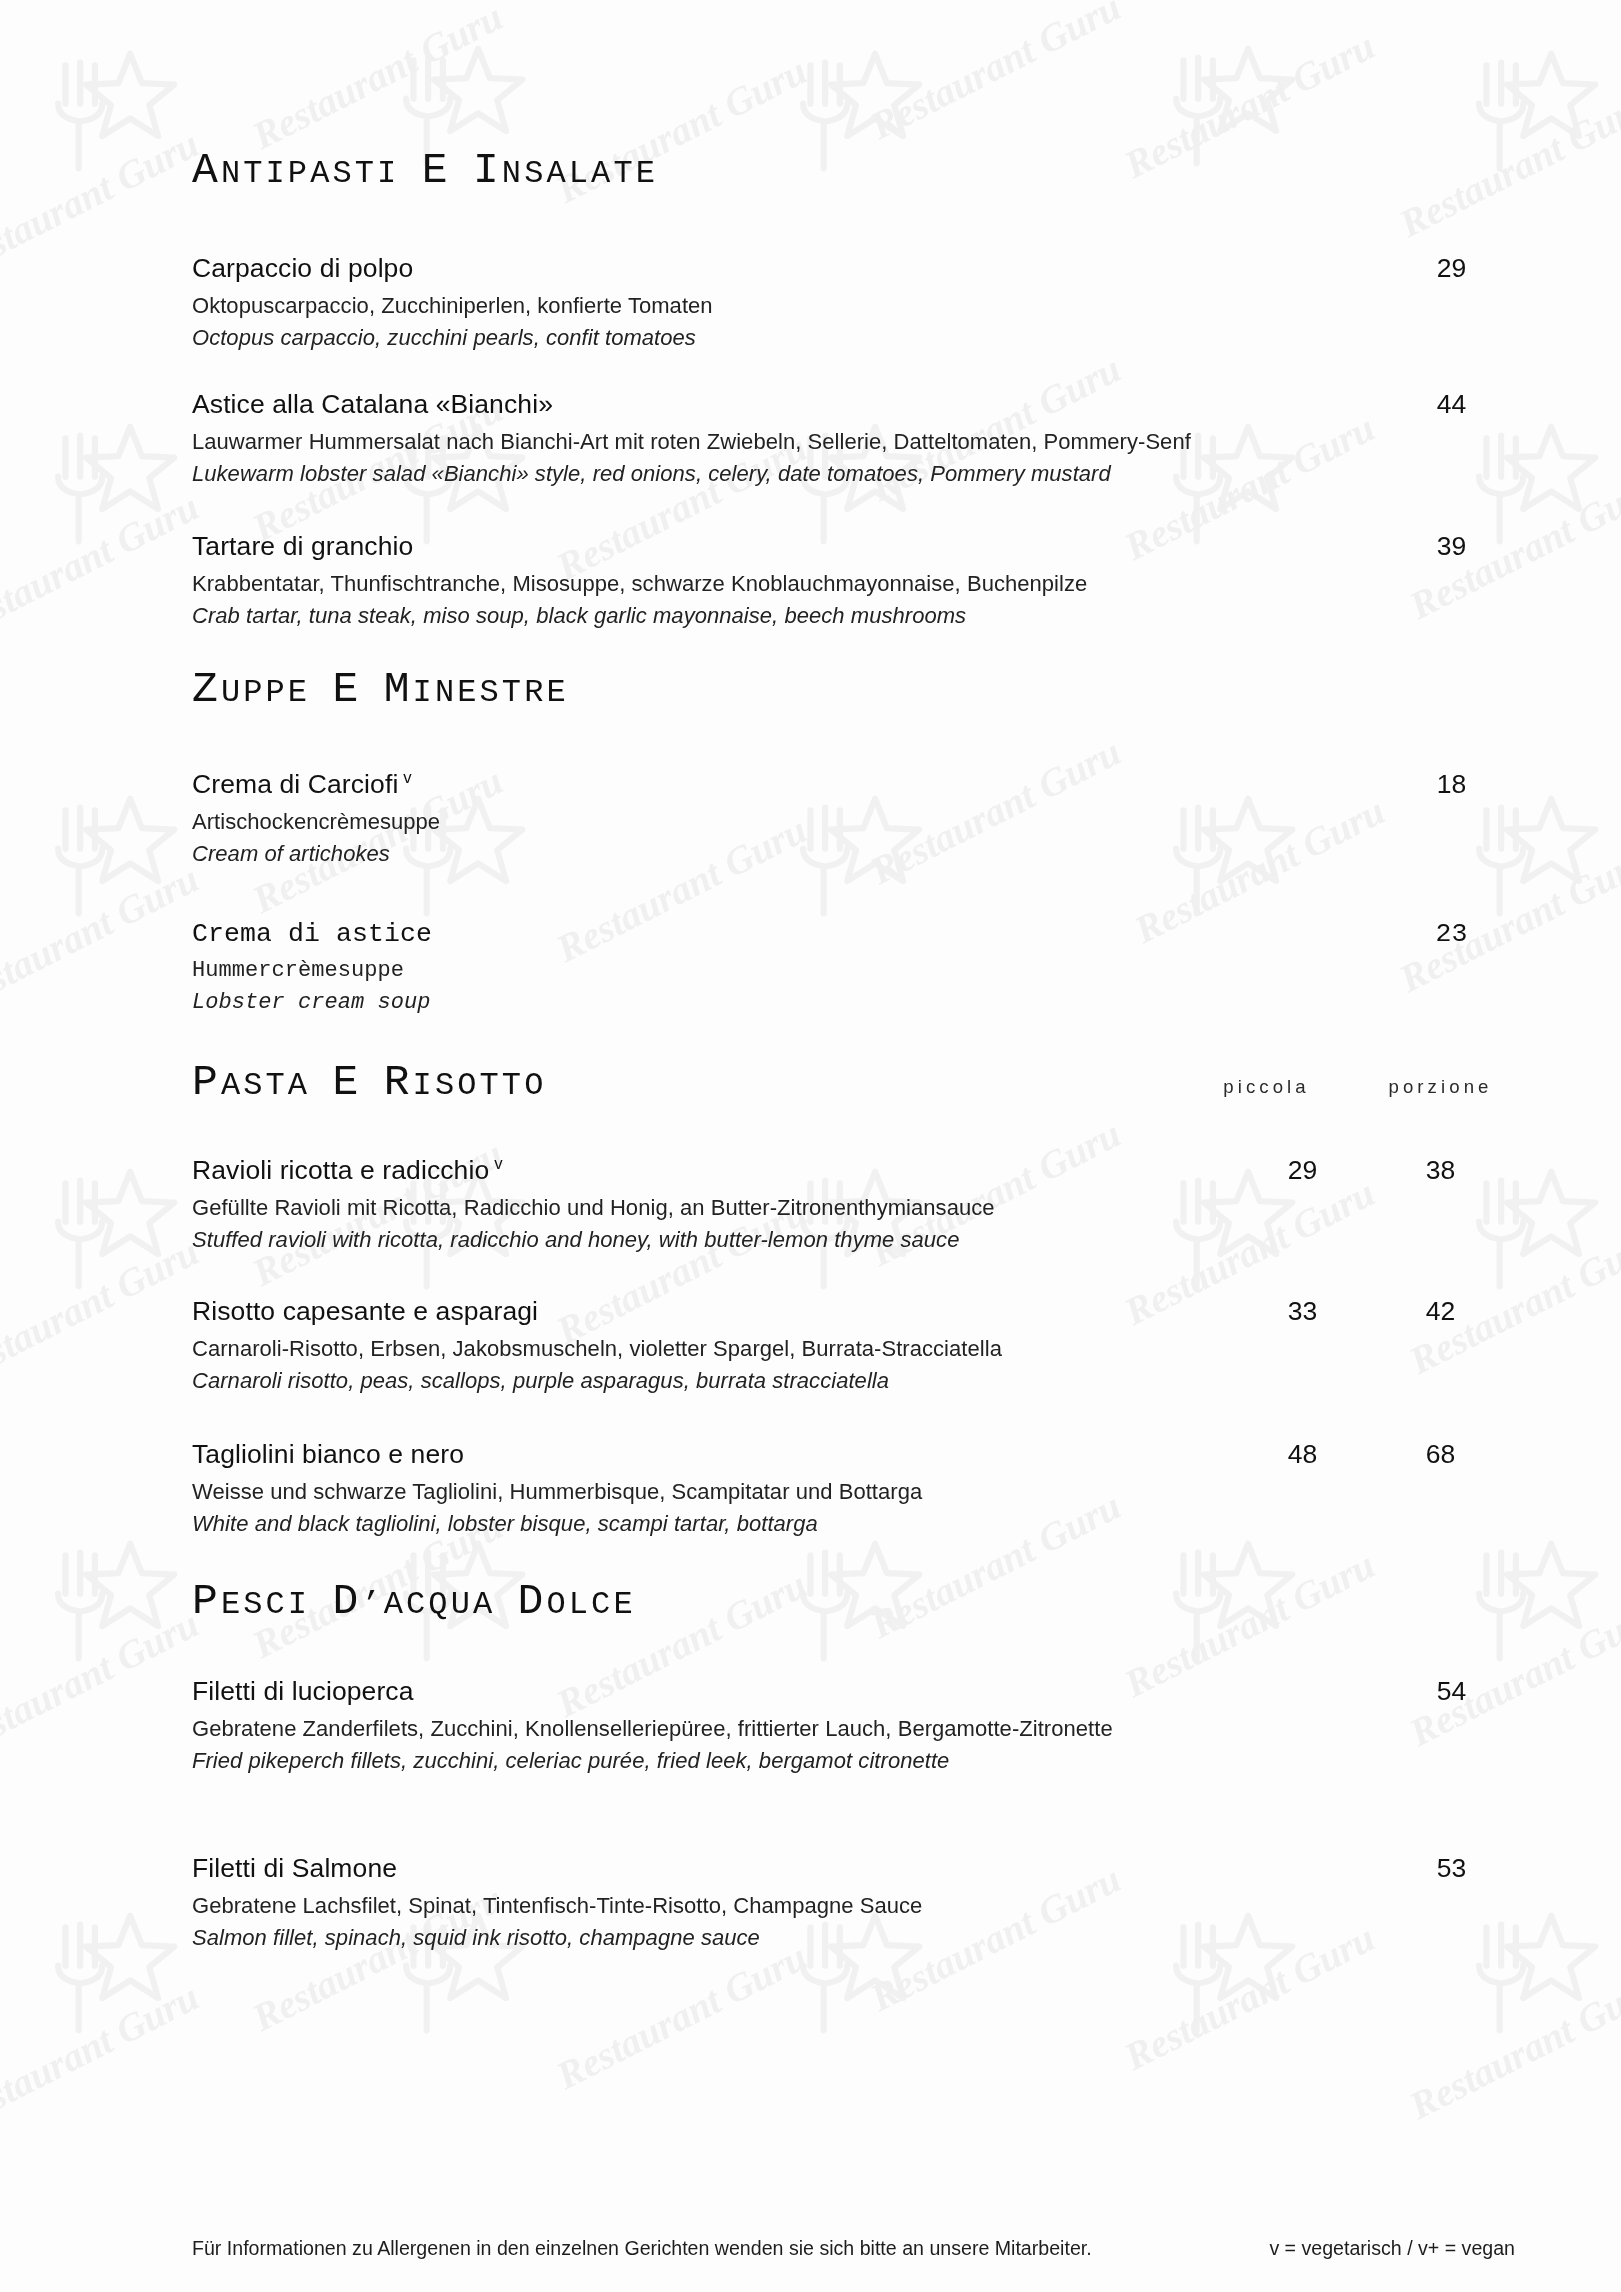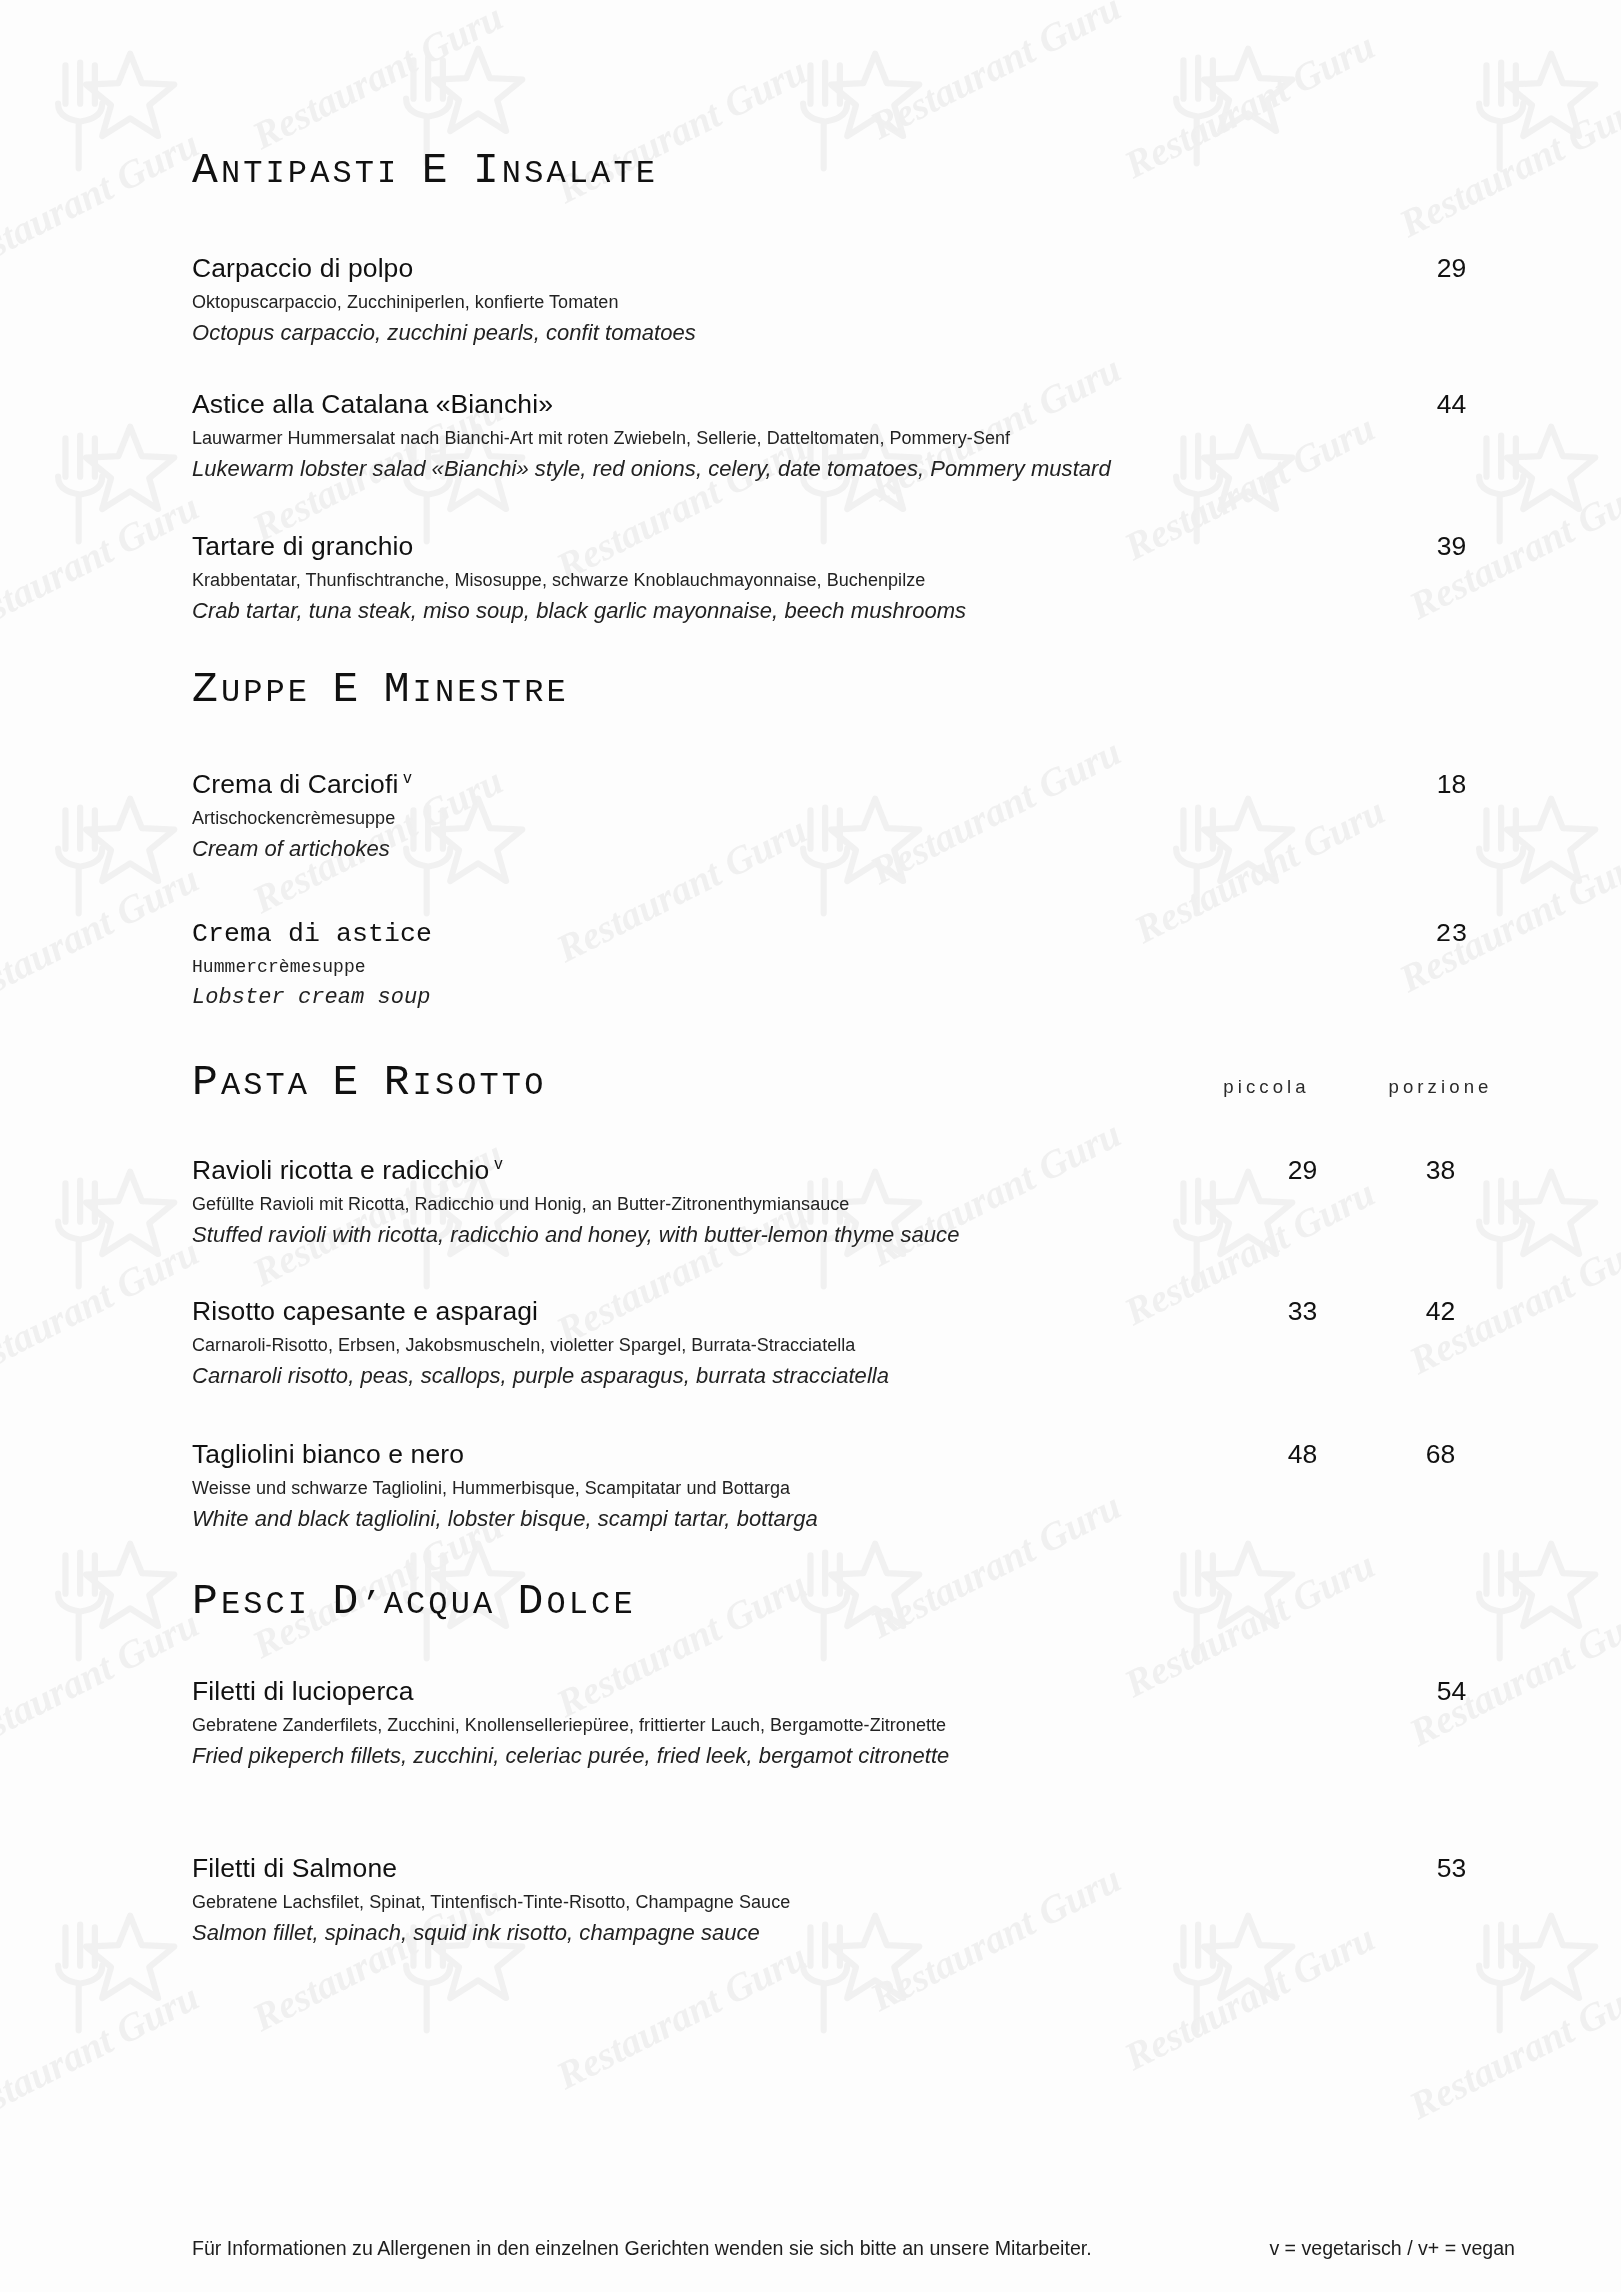--- a/index.html
+++ b/index.html
@@ -115,21 +115,21 @@
     font-size: 26.5px;
     color: #111111;
     text-align: center;
     flex: 0 0 auto;
   }
   .price.single { width: 127px; text-align: center; }
   .price.p-small { width: 127px; }
   .price.p-large { width: 149px; }
 
   .desc-de {
-    font-size: 18px;
+    font-size: 22px;
     color: #222222;
     line-height: 1.32;
     margin-top: 6.9px;
     letter-spacing: 0.05px;
   }
   .desc-en {
     font-size: 22px;
     font-style: italic;
     color: #222222;
     line-height: 1.32;

